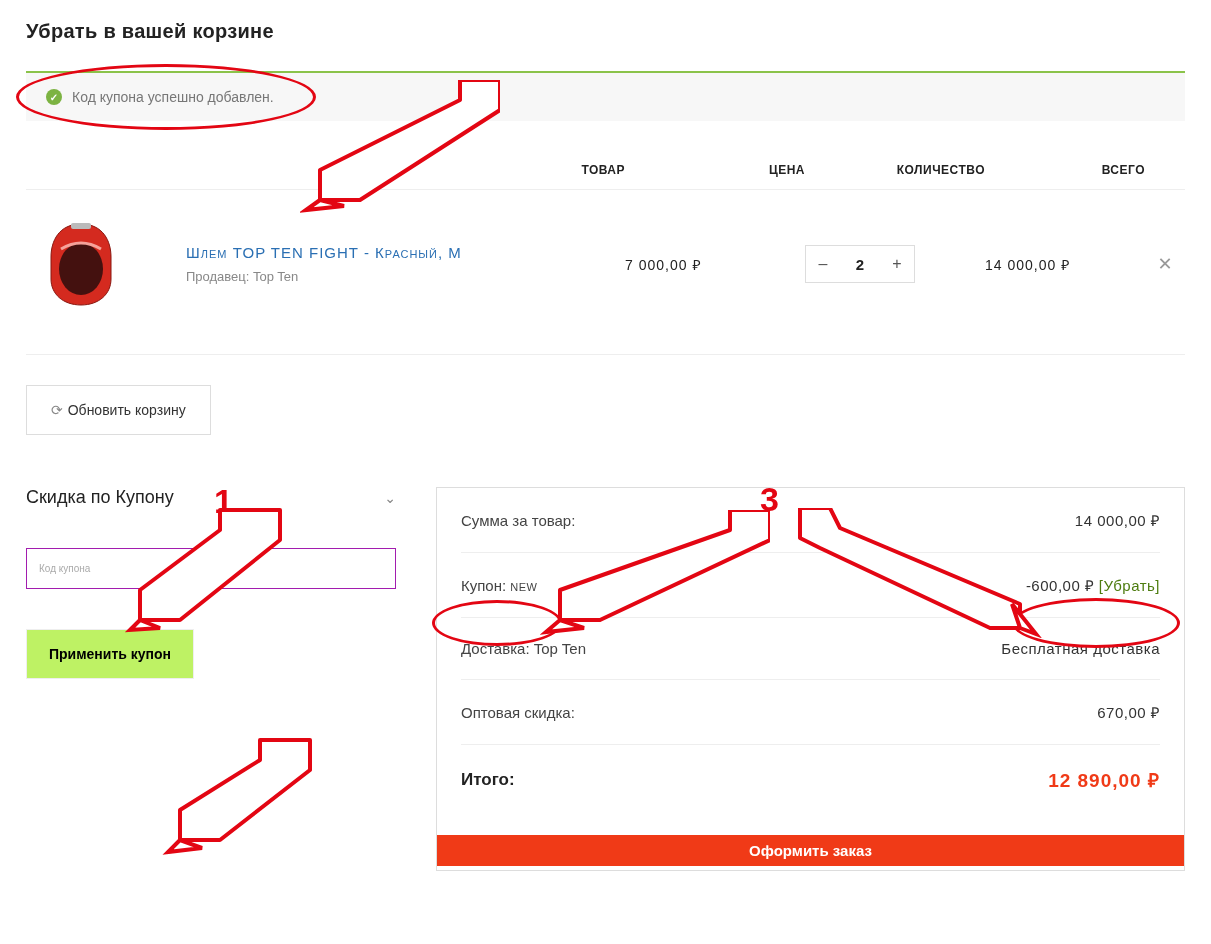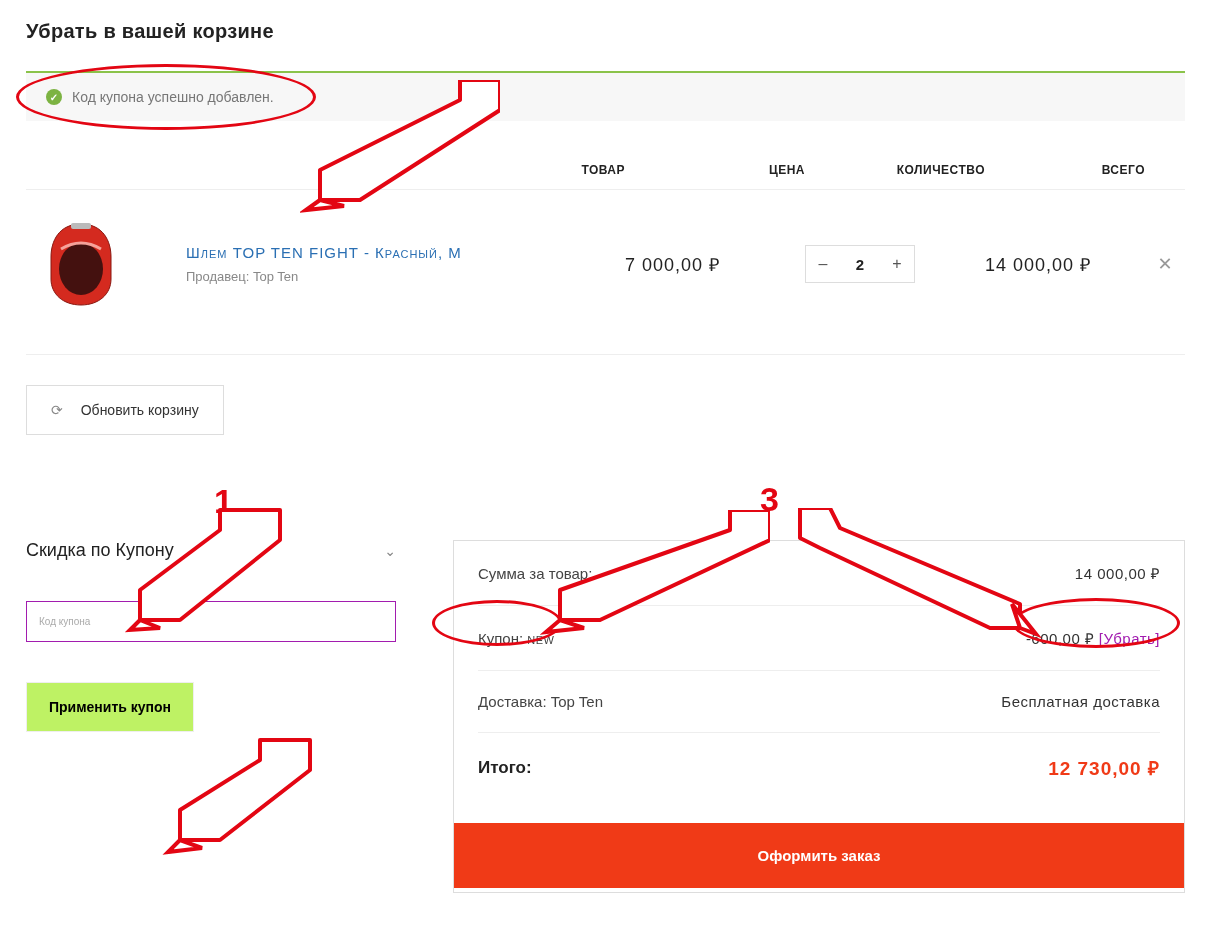--- a/index.html
+++ b/index.html
@@ -78,21 +78,21 @@
     letter-spacing: 1px;
     font-variant: small-caps;
     margin-bottom: 8px;
     cursor: pointer;
   }
   .seller {
     color: #888;
     font-size: 13px;
   }
   .price, .total-col {
-    font-size: 18px;
+    font-size: 14px;
     letter-spacing: 1px;
     color: #222;
   }
   .qty-box {
     display: inline-flex;
     align-items: center;
     border: 1px solid #ddd;
     height: 38px;
     width: 110px;
   }
@@ -136,36 +136,36 @@
   }
   .btn-outline {
     background: #fff;
     border: 1px solid #ddd;
     padding: 16px 24px;
     font-size: 14px;
     color: #333;
     cursor: pointer;
     display: inline-flex;
     align-items: center;
-    gap: 18px;
+    gap: 5px;
   }
   .arrow-left::before {
     content: "←";
     font-size: 16px;
   }
   .refresh::before {
     content: "⟳";
     font-size: 14px;
     color: #888;
   }
 
   .lower {
     display: flex;
-    margin-top: 105px;
-    gap: 57px;
+    margin-top: 52px;
+    gap: 40px;
     justify-content: center;
   }
   .coupon-panel {
     width: 370px;
   }
   .coupon-title-row {
     display: flex;
     justify-content: space-between;
     align-items: center;
     font-size: 18px;
@@ -205,39 +205,39 @@
     align-items: center;
     padding: 22px 0;
     border-bottom: 1px solid #eee;
     font-size: 15px;
     color: #333;
   }
   .sum-row:last-of-type { border-bottom: none; }
   .sum-row .label { color: #444; }
   .sum-row .val { color: #333; letter-spacing: .5px; }
   .coupon-name { font-variant: small-caps; letter-spacing: .5px; }
-  .remove-link { color: #a21caf; cursor: pointer; }
+  .remove-link { color: #4d7c0f; cursor: pointer; }
   .total-row {
     display: flex;
     justify-content: space-between;
     align-items: center;
     padding: 22px 0;
     font-weight: bold;
     font-size: 17px;
   }
   .total-row .val {
     color: #f03a17;
     font-size: 19px;
     letter-spacing: 1px;
   }
   .checkout-btn {
     background: #f03a17;
     color: #fff;
     text-align: center;
-    padding: 24px;
+    padding: 7px;
     font-size: 15px;
     font-weight: bold;
     margin: 20px 0 4px 0;
     cursor: pointer;
     position: relative;
     left: -24px;
     width: calc(100% + 48px);
   }
 
   
@@ -342,23 +342,27 @@
         <span class="remove-link">[Убрать]</span>
       </span>
     </div>
     <div class="sum-row">
       <span class="label">
         <span>Доставка:</span>
         <span>Top Ten</span>
       </span>
       <span class="val">Бесплатная доставка</span>
     </div>
+    <div class="sum-row">
+      <span class="label">Оптовая скидка:</span>
+      <span class="val">670,00 ₽</span>
+    </div>
     <div class="total-row">
       <span>Итого:</span>
-      <span class="val">12 730,00 ₽</span>
+      <span class="val">12 890,00 ₽</span>
     </div>
     <div class="checkout-btn">Оформить заказ</div>
   </div>
 </div>
 
 <div class="ellipse" style="left:16px; top:64px; width:300px; height:66px;"></div>
 <div class="ellipse" style="left:432px; top:600px; width:130px; height:46px;"></div>
 <div class="ellipse" style="left:1012px; top:598px; width:168px; height:50px;"></div>
 
 <div class="num-label" style="left:214px; top:482px;">1</div>

